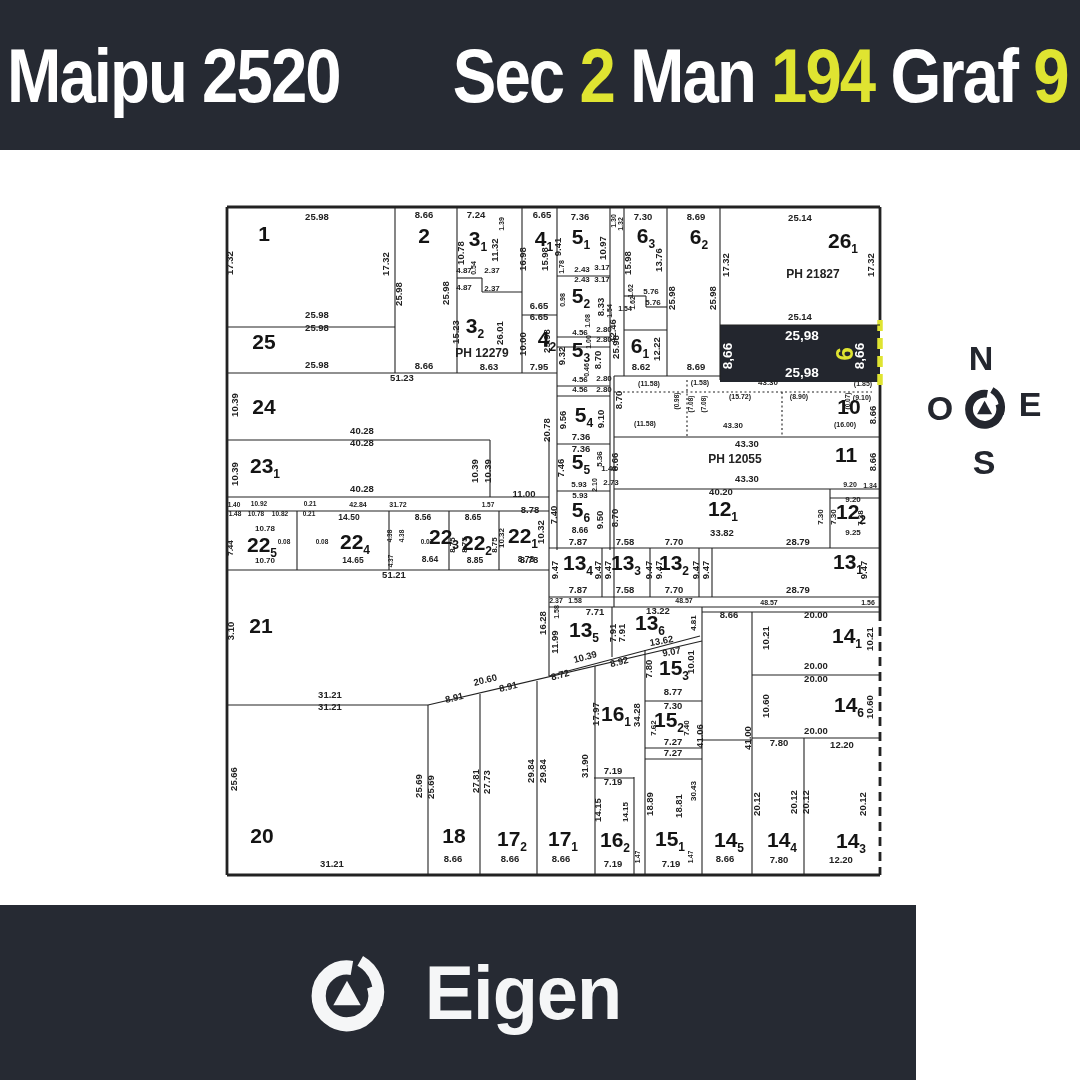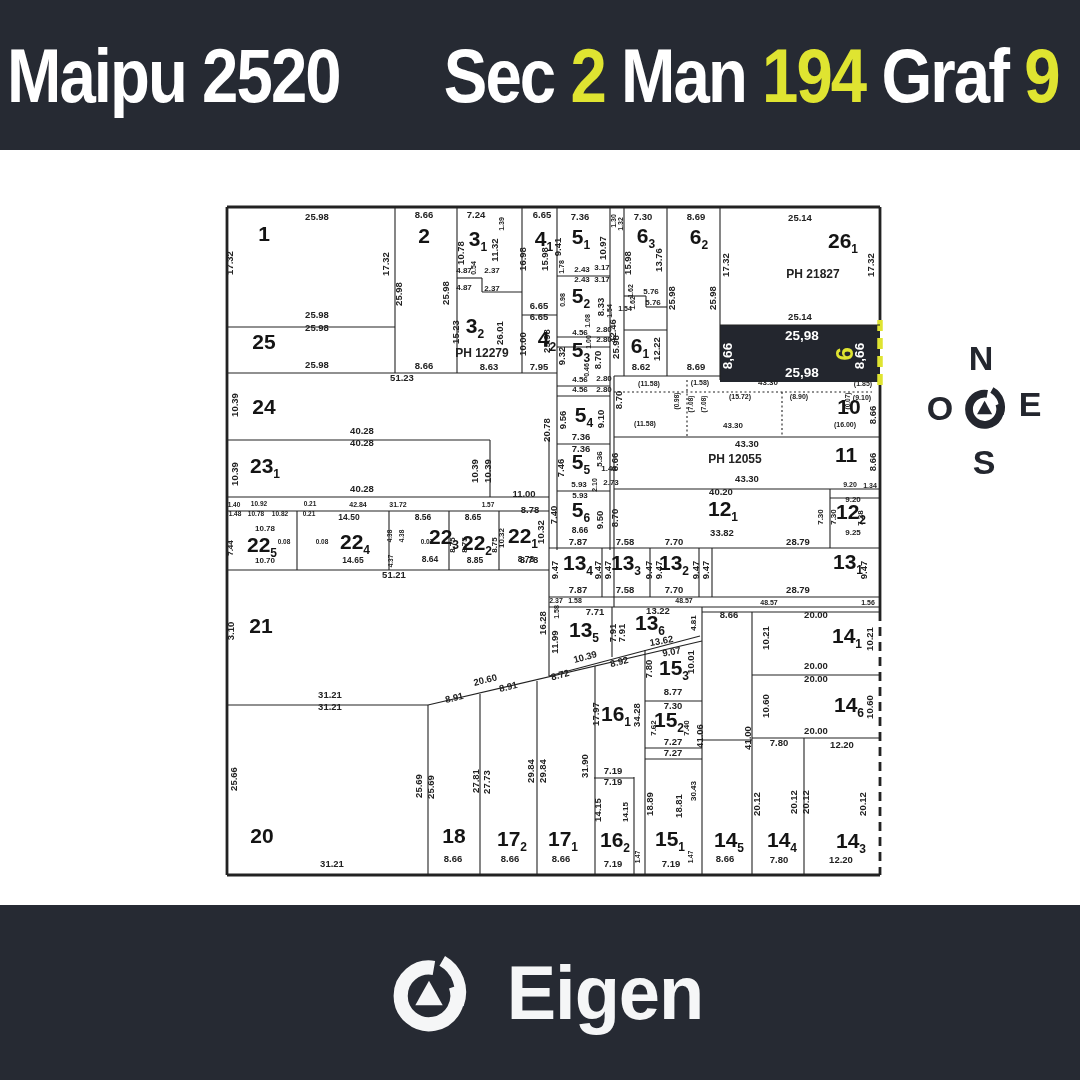--- a/index.html
+++ b/index.html
@@ -2,33 +2,33 @@
 <html><head>
 <meta charset="utf-8">
 <style>
   html,body{margin:0;padding:0;}
   body{
     width:1080px;height:1080px;position:relative;overflow:hidden;
     background:#ffffff;font-family:"Liberation Sans", sans-serif;
   }
   .banner{
     position:absolute;left:0;top:0;width:1080px;height:150px;
-    background:#262a33;display:flex;align-items:center;justify-content:flex-start;gap:84px;
+    background:#262a33;display:flex;align-items:center;justify-content:space-between;gap:84px;
   }
   .banner .t{
     font-weight:800;font-size:68px;color:#ffffff;letter-spacing:-2px;
     transform:scaleX(0.96) scaleY(1.12);white-space:nowrap;
   }
   .banner .yel{color:#dfe431;}
   .paper{position:absolute;left:12px;top:150px;width:1080px;height:755px;background:#ffffff;}
   .map-svg{position:absolute;left:0;top:0;}
   .compass{position:absolute;left:895px;top:172px;width:160px;height:175px;}
   .compass text{font-family:"Liberation Sans",sans-serif;font-weight:800;font-size:34px;fill:#23262e;}
   .footer{
-    position:absolute;left:0;top:905px;width:1080px;height:175px;background:#262a33;
+    position:absolute;left:0;top:905px;width:916px;height:175px;background:#262a33;
     display:flex;align-items:center;justify-content:center;gap:26px;
   }
   .brand-text{
     color:#f5f6f7;font-weight:800;font-size:74px;letter-spacing:-1px;
     transform:scaleY(1.02);
   }
 </style>
 </head>
 <body>
 

